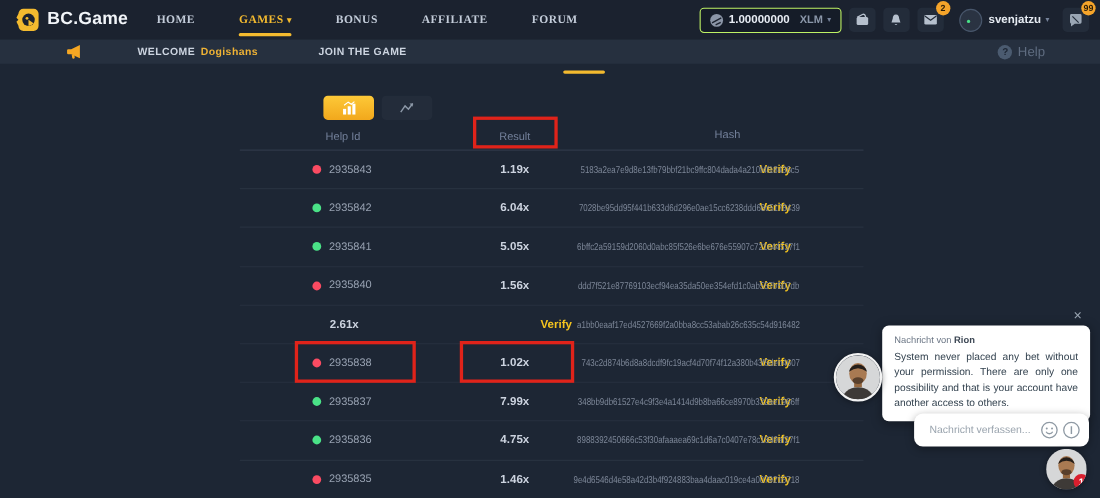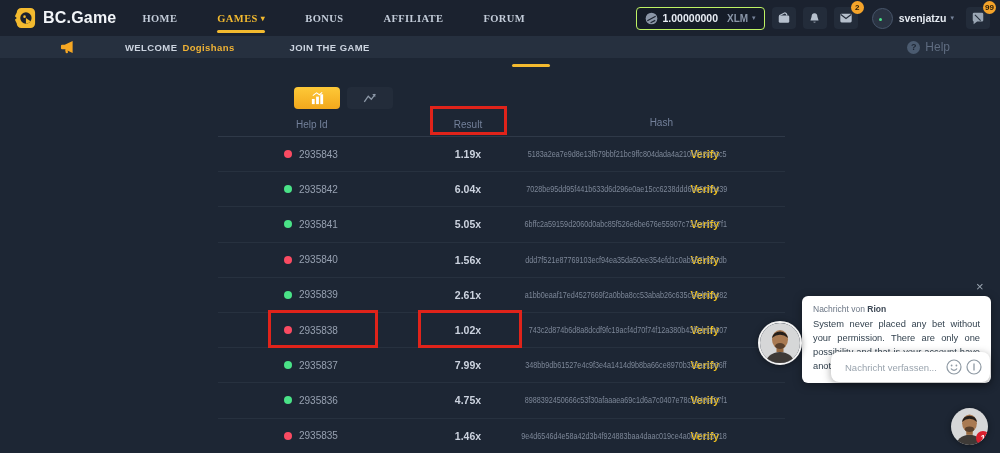--- a/index.html
+++ b/index.html
@@ -69,21 +69,21 @@
   .chat-close { position:absolute; left:976px; top:280px; color:#9aa5b1; font-size:13px; line-height:1; cursor:pointer; z-index:11; }
   .chat-card { position:absolute; left:802px; top:296px; width:189px; background:#ffffff; border-radius:6px; padding:8px 11px 9px; z-index:10; box-shadow:0 2px 10px rgba(0,0,0,.35); }
   .chat-from { font-size:8.5px; color:#6b7685; }
   .chat-from b { color:#3c4754; }
   .chat-msg { margin-top:4px; font-size:9.3px; line-height:1.5; color:#33424f; text-align:justify; }
   .chat-avatar { position:absolute; border-radius:50%; overflow:hidden; z-index:10; cursor:pointer; box-shadow:0 1px 6px rgba(0,0,0,.4); }
   .chat-avatar svg { display:block; width:100%; height:100%; }
   .sender-avatar { left:758px; top:321px; width:44px; height:44px; border:2px solid #f2f2f2; }
   .bottom-avatar { left:951px; top:408px; width:37px; height:37px; }
   .chat-badge { position:absolute; right:-2px; bottom:0px; width:14px; height:14px; border-radius:50%; background:#da1f2e; color:#fff; font-size:8.5px; font-weight:bold; display:flex; align-items:center; justify-content:center; z-index:12; }
-  .chat-inputbar { position:absolute; left:831px; top:352px; width:159px; height:30px; background:#fff; border-radius:8px; z-index:10; display:flex; align-items:center; padding:0 8px 0 14px; box-shadow:0 2px 8px rgba(0,0,0,.35); }
+  .chat-inputbar { position:absolute; left:831px; top:376px; width:159px; height:30px; background:#fff; border-radius:8px; z-index:10; display:flex; align-items:center; padding:0 8px 0 14px; box-shadow:0 2px 8px rgba(0,0,0,.35); }
   .chat-input { border:none; outline:none; flex:1; min-width:0; font-size:9.5px; color:#3a4550; font-family:"Liberation Sans",sans-serif; background:transparent; }
   .chat-input::placeholder { color:#9aa4ae; }
   .circle-icon { width:16px; height:16px; display:inline-flex; margin-left:4px; cursor:pointer; flex:none; }
 </style>
 </head>
 <body>
 
 <div class="page">
 
   <header class="topbar">
@@ -225,24 +225,20 @@
         <div class="row">
       <span class="id-cell">
         <i class="dot" style="background: rgb(250, 75, 98);"></i>
         <span class="gid">2935840</span>
       </span>
       <span class="result-cell">1.56x</span>
       <span class="hash">ddd7f521e87769103ecf94ea35da50ee354efd1c0ab557b507db</span>
       <span class="verify">Verify</span>
     </div>
         <div class="row">
-      <span class="id-cell">
-        <i class="dot" style="background: rgb(74, 226, 135);"></i>
-        <span class="gid">2935839</span>
-      </span>
       <span class="result-cell">2.61x</span>
       <span class="hash">a1bb0eaaf17ed4527669f2a0bba8cc53abab26c635c54d916482</span>
       <span class="verify">Verify</span>
     </div>
         <div class="row">
       <span class="id-cell">
         <i class="dot" style="background: rgb(250, 75, 98);"></i>
         <span class="gid">2935838</span>
       </span>
       <span class="result-cell">1.02x</span>

